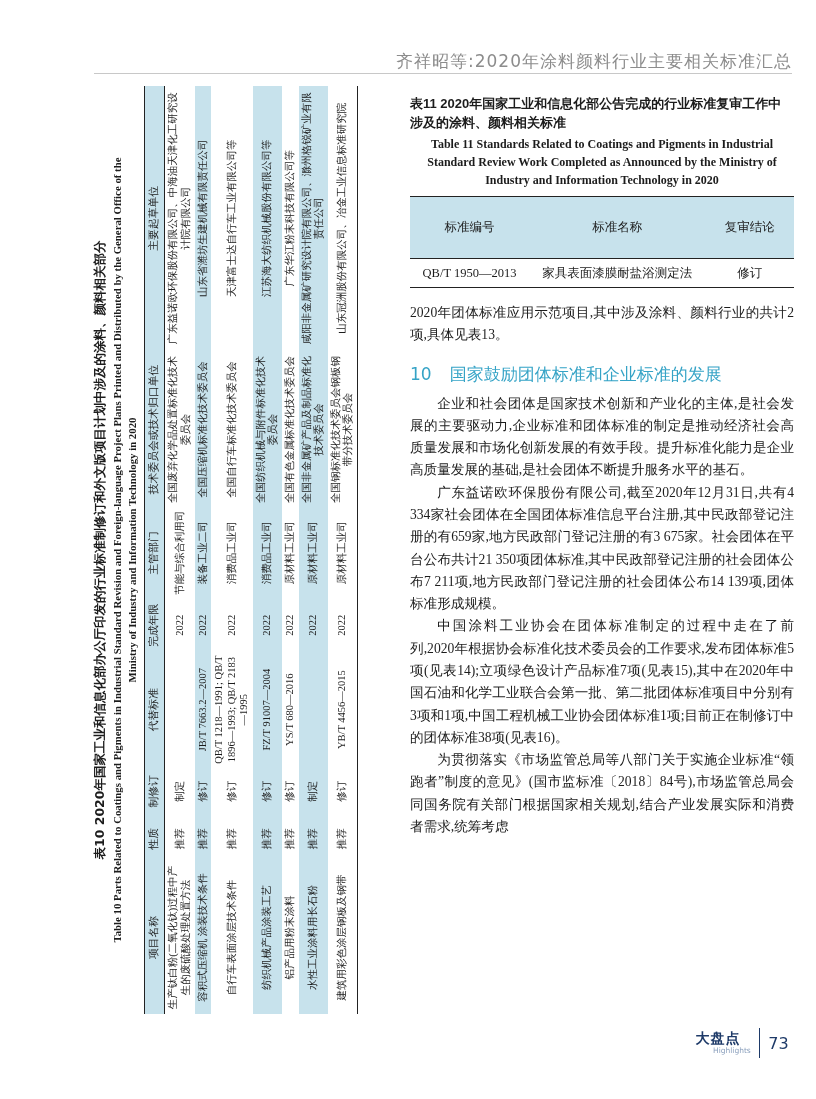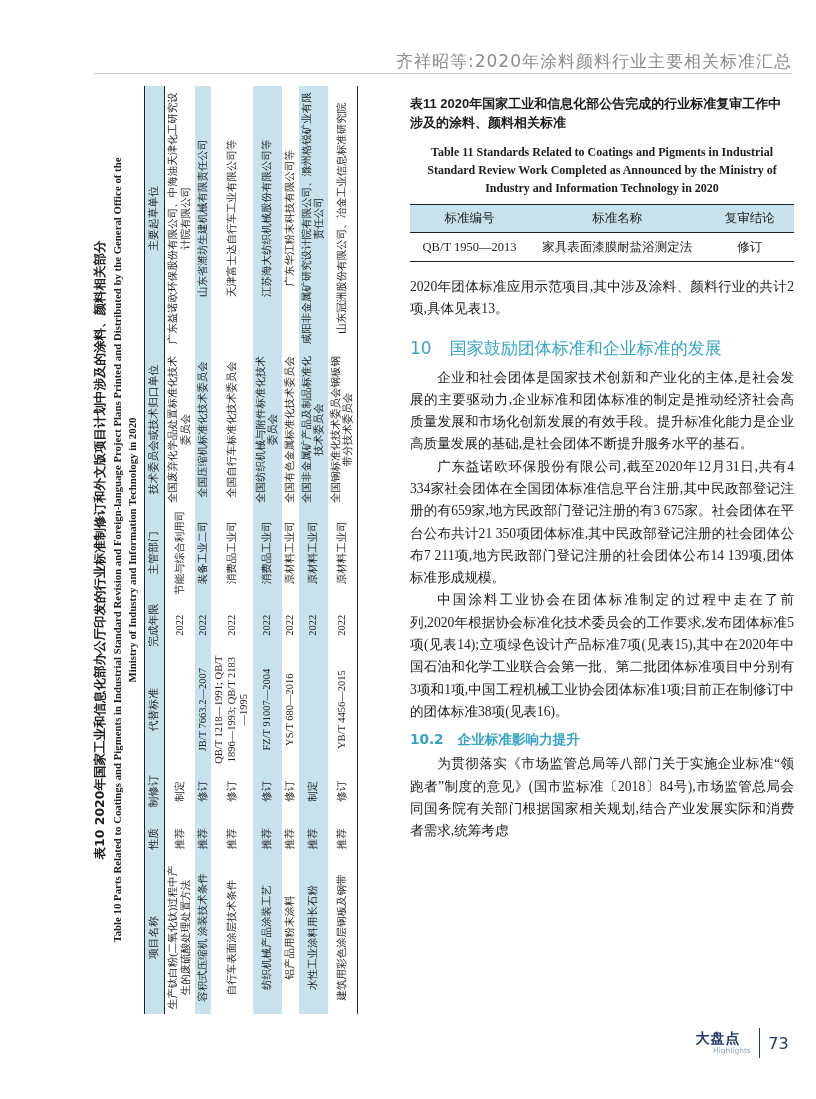--- a/index.html
+++ b/index.html
@@ -31,26 +31,26 @@
   table.t10 tr.alt td{background:#c7e2ec;}
   table.t10 col.c0{width:16.5%;} table.t10 col.c1{width:4.8%;}
   table.t10 col.c2{width:5.4%;}  table.t10 col.c3{width:12.2%;}
   table.t10 col.c4{width:6.0%;}  table.t10 col.c5{width:9.6%;}
   table.t10 col.c6{width:17.0%;} table.t10 col.c7{width:28.5%;}
 
   
   .rightcol{position:absolute;left:410px;top:95px;width:384px;}
   .t11-title-cn{font-family:Liberation Sans, sans-serif;
     font-weight:bold;font-size:13px;line-height:1.45;}
-  .t11-title-en{font-weight:bold;font-size:12px;text-align:center;line-height:1.5;margin-top:10px;}
+  .t11-title-en{font-weight:bold;font-size:12px;text-align:center;line-height:1.5;margin-top:2px;}
   table.t11{width:100%;border-collapse:collapse;margin-top:7px;font-size:12.5px;
     border-top:1.2px solid #222;border-bottom:1.2px solid #222;table-layout:fixed;}
   table.t11 th{background:#c7e2ec;font-weight:normal;
     font-family:"DejaVu Sans","Liberation Sans",sans-serif;
-    padding:5px 2px;border-bottom:1px solid #222;font-size:12.5px;}
+    padding:22px 2px;border-bottom:1px solid #222;font-size:12.5px;}
   table.t11 td{text-align:center;vertical-align:middle;padding:6px 2px;line-height:1.3;}
   table.t11 col.k0{width:31%;} table.t11 col.k1{width:46%;} table.t11 col.k2{width:23%;}
 
   .para{font-size:13.6px;line-height:1.64;text-align:justify;margin:0;}
   .para.indent{text-indent:2em;}
   .p0{margin-top:14px;}
   h2.sec{font-family:"DejaVu Sans","Liberation Sans",sans-serif;
     color:#35a3c6;font-size:17px;font-weight:normal;margin:16px 0 8px 0;line-height:1.3;}
   h2.sec .num{margin-right:18px;}
   h3.subsec{font-family:"DejaVu Sans","Liberation Sans",sans-serif;
@@ -210,23 +210,20 @@
   <h2 class="sec">
     <span class="num">10</span><span>国家鼓励团体标准和企业标准的发展</span>
   </h2>
 
   <p class="para indent">企业和社会团体是国家技术创新和产业化的主体,是社会发展的主要驱动力,企业标准和团体标准的制定是推动经济社会高质量发展和市场化创新发展的有效手段。提升标准化能力是企业高质量发展的基础,是社会团体不断提升服务水平的基石。</p>
 
 
   <p class="para indent">广东益诺欧环保股份有限公司,截至2020年12月31日,共有4 334家社会团体在全国团体标准信息平台注册,其中民政部登记注册的有659家,地方民政部门登记注册的有3 675家。社会团体在平台公布共计21 350项团体标准,其中民政部登记注册的社会团体公布7 211项,地方民政部门登记注册的社会团体公布14 139项,团体标准形成规模。</p>
   <p class="para indent">中国涂料工业协会在团体标准制定的过程中走在了前列,2020年根据协会标准化技术委员会的工作要求,发布团体标准5项(见表14);立项绿色设计产品标准7项(见表15),其中在2020年中国石油和化学工业联合会第一批、第二批团体标准项目中分别有3项和1项,中国工程机械工业协会团体标准1项;目前正在制修订中的团体标准38项(见表16)。</p>
 
-  <h3 class="subsec">
-    <span class="num">10.2</span><span>企业标准影响力提升</span>
-  </h3>
 
   <p class="para indent">为贯彻落实《市场监管总局等八部门关于实施企业标准“领跑者”制度的意见》(国市监标准〔2018〕84号),市场监管总局会同国务院有关部门根据国家相关规划,结合产业发展实际和消费者需求,统筹考虑</p>
 </div>
 
 <div class="footer">
   <div class="brand">
     <div class="brand-cn">大盘点</div>
     <div class="brand-en">Highlights</div>
   </div>
   <div class="bar"></div>

